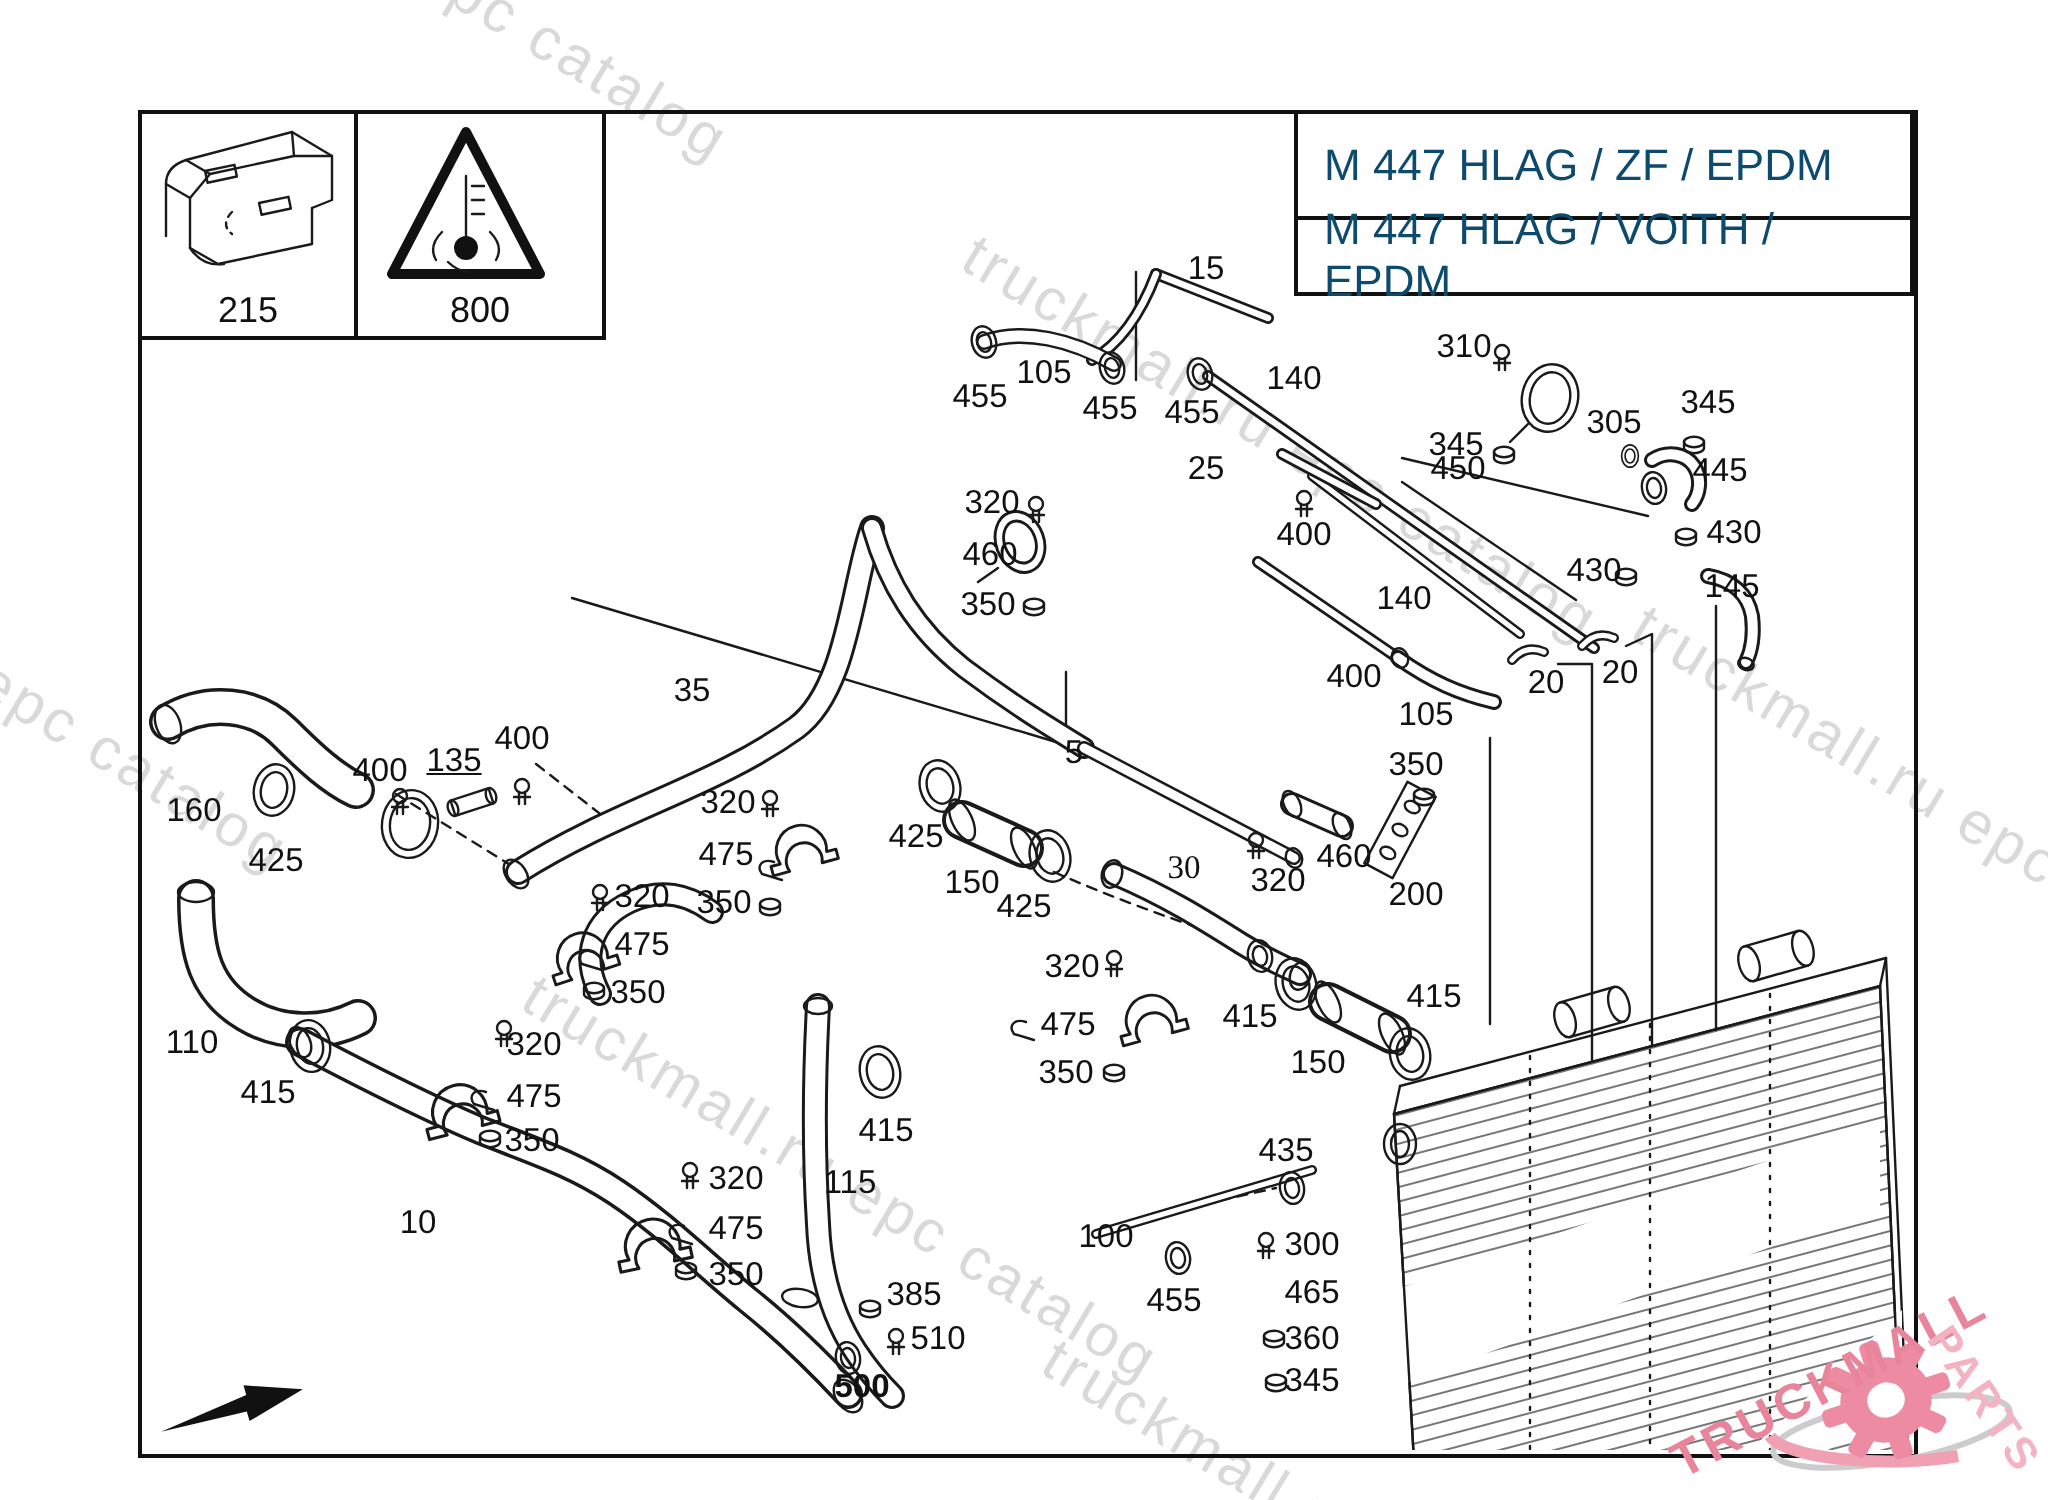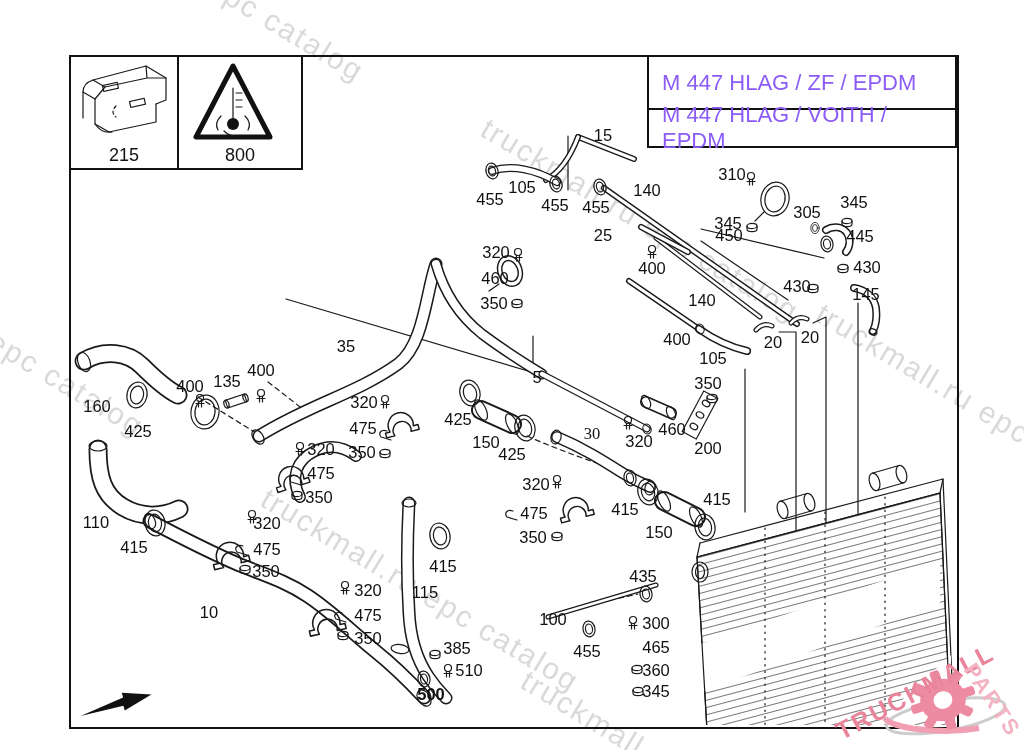--- a/index.html
+++ b/index.html
@@ -14,21 +14,21 @@
   .tubo{fill:none;stroke:#1a1a1a;stroke-linecap:round;stroke-linejoin:round;}
   .tubi{fill:none;stroke:#ffffff;stroke-linecap:round;stroke-linejoin:round;}
   .dash{stroke-dasharray:5 4;}
   
   .frame{position:absolute;left:69px;top:55px;width:890px;height:674px;
          border:2px solid #111;box-sizing:border-box;}
   .inset{position:absolute;border:2px solid #111;box-sizing:border-box;background:transparent;}
   .inset .ilabel{position:absolute;left:0;bottom:2px;width:100%;text-align:center;
          font-size:18px;color:#111;}
   .tbox{position:absolute;border:2px solid #111;box-sizing:border-box;background:#fff;
-        display:flex;align-items:center;padding-left:13px;font-size:22px;color:#8b5cf6;}
+        display:flex;align-items:center;padding-left:13px;font-size:22px;color:#0c4a6e;}
   
   .plabel{position:absolute;transform:translate(-50%,-50%);font-size:16.5px;color:#111;
           white-space:nowrap;}
   
   .logotxt{position:absolute;white-space:nowrap;font-weight:600;transform-origin:center;}
 </style>
 </head>
 <body>
 
 <div id="stage">
@@ -342,21 +342,21 @@
       <div class="plabel" style="left: 494px; top: 303px;">350</div>
       <div class="plabel" style="left: 652px; top: 268px;">400</div>
       <div class="plabel" style="left: 702px; top: 300px;">140</div>
       <div class="plabel" style="left: 677px; top: 339px;">400</div>
       <div class="plabel" style="left: 713px; top: 358px;">105</div>
       <div class="plabel" style="left: 708px; top: 383px;">350</div>
       <div class="plabel" style="left: 773px; top: 342px;">20</div>
       <div class="plabel" style="left: 810px; top: 337px;">20</div>
       <div class="plabel" style="left: 346px; top: 346px;">35</div>
       <div class="plabel" style="left: 190px; top: 386px;">400</div>
-      <div class="plabel" style="left: 227px; top: 381px;">135</div>
+      <div class="plabel" style="left: 227px; top: 381px; text-decoration: underline;">135</div>
       <div class="plabel" style="left: 261px; top: 370px;">400</div>
       <div class="plabel" style="left: 97px; top: 406px;">160</div>
       <div class="plabel" style="left: 138px; top: 431px;">425</div>
       <div class="plabel" style="left: 364px; top: 402px;">320</div>
       <div class="plabel" style="left: 363px; top: 428px;">475</div>
       <div class="plabel" style="left: 362px; top: 452px;">350</div>
       <div class="plabel" style="left: 458px; top: 419px;">425</div>
       <div class="plabel" style="left: 486px; top: 442px;">150</div>
       <div class="plabel" style="left: 512px; top: 454px;">425</div>
       <div class="plabel" style="left: 537px; top: 377px;">5</div>

